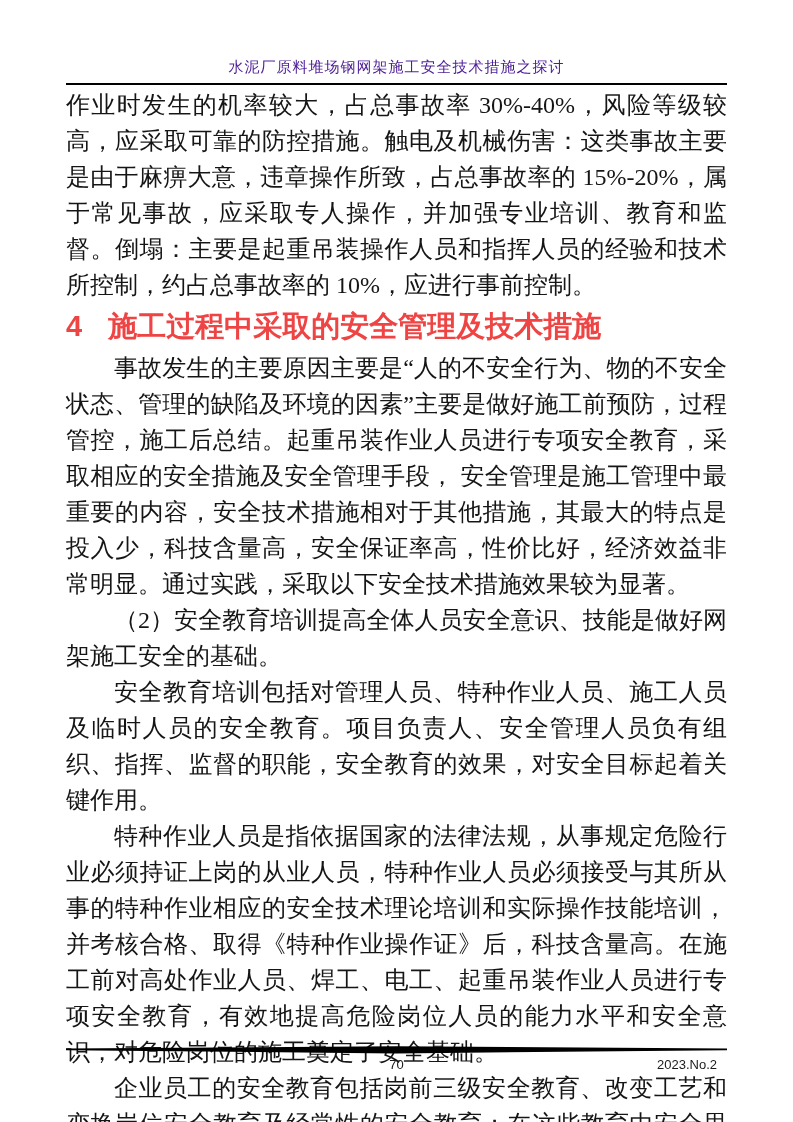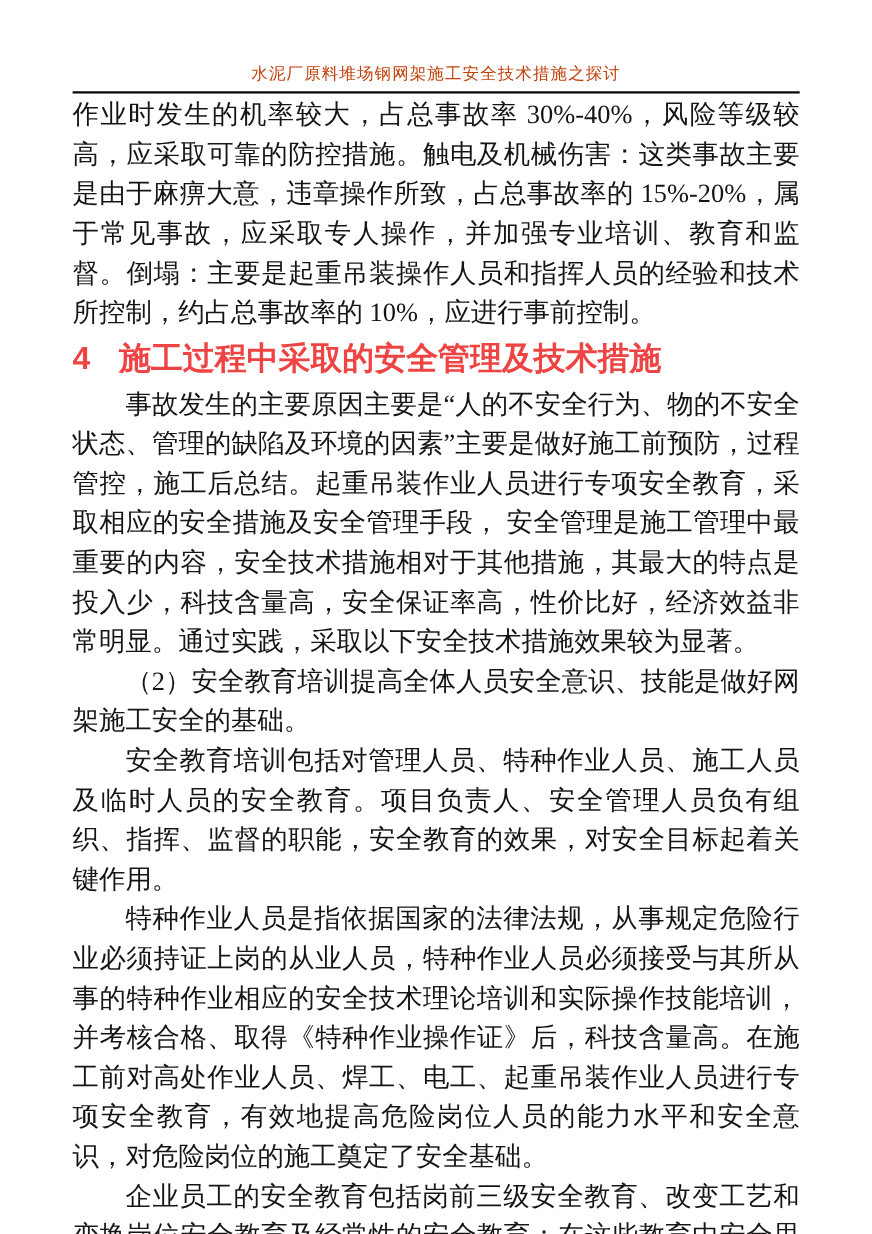--- a/index.html
+++ b/index.html
@@ -21,21 +21,21 @@
     left: 66px;
     width: 661px;
     top: 0;
   }
   
   .running-title {
     margin-top: 58px;
     text-align: center;
     font-size: 15px;
     letter-spacing: 1px;
-    color: #c2410c;
+    color: #4c1d95;
   }
   .header-rule {
     margin-top: 6px;
     height: 2px;
     background: #000000;
   }
   
   main.body {
     margin-top: 2px;
   }
@@ -119,13 +119,22 @@
 
       <p class="body-par indent">安全教育培训包括对管理人员、特种作业人员、施工人员及临时人员的安全教育。项目负责人、安全管理人员负有组织、指挥、监督的职能，安全教育的效果，对安全目标起着关键作用。</p>
 
       <p class="body-par indent">特种作业人员是指依据国家的法律法规，从事规定危险行业必须持证上岗的从业人员，特种作业人员必须接受与其所从事的特种作业相应的安全技术理论培训和实际操作技能培训，并考核合格、取得《特种作业操作证》后，科技含量高。在施工前对高处作业人员、焊工、电工、起重吊装作业人员进行专项安全教育，有效地提高危险岗位人员的能力水平和安全意识，对危险岗位的施工奠定了安全基础。</p>
 
       <p class="body-par indent">企业员工的安全教育包括岗前三级安全教育、改变工艺和变换岗位安全教育及经常性的安全教育；在这些教育中安全思想、安全态度教育最重要，安全教育的实质就是要激发员工安全意识、自觉重视工作的安全性，使员工在思想上筑起一道安全防线。</p>
 
     </main>
   </div>
 
+  <footer class="footer">
+    <svg class="footer-rule" viewBox="0 0 661 8" preserveAspectRatio="none" xmlns="http://www.w3.org/2000/svg">
+      <polygon points="0,2.6 330,0.2 661,2.6 661,4.2 330,7.4 0,4.2" fill="#000000"></polygon>
+    </svg>
+    <div class="footer-row">
+      <span class="page-number">70</span>
+      <span class="issue-label">2023.No.2</span>
+    </div>
+  </footer>
 </div>
 
 </body></html>

